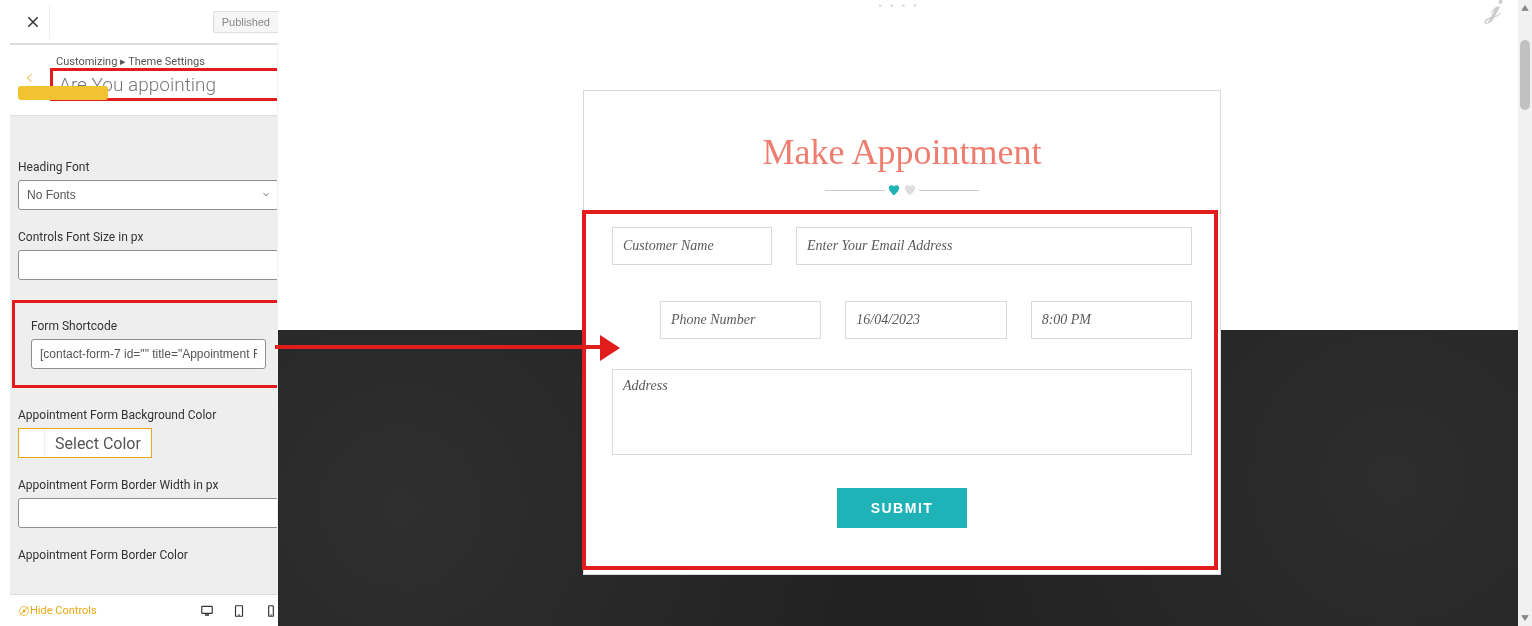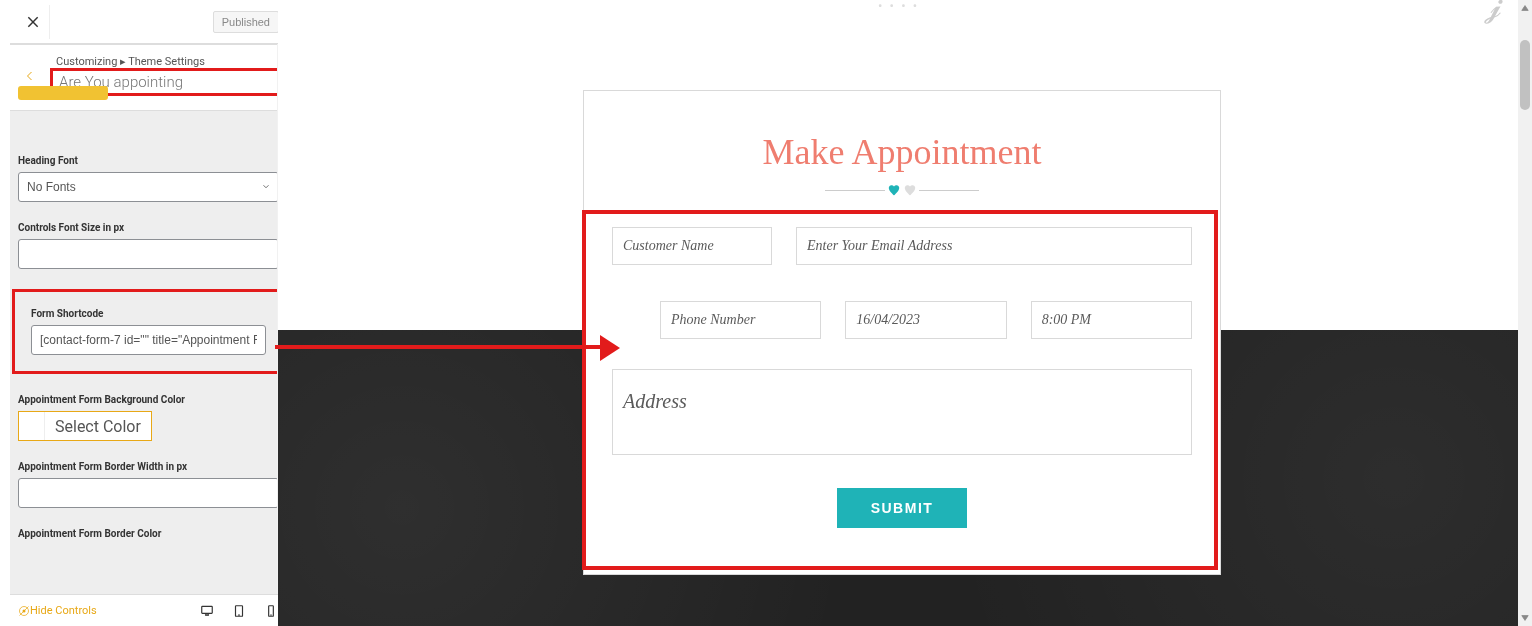--- a/index.html
+++ b/index.html
@@ -71,41 +71,41 @@
     font-size: 11px;
     color: #555;
     margin-left: 6px;
     margin-top: 0;
   }
   .section-title-wrap {
     margin-left: 6px;
     flex: 1;
   }
   .section-title {
-    font-size: 15px;
+    font-size: 19px;
     font-weight: 300;
     color: #777;
     padding: 2px 4px;
   }
   .red-box-title {
     border: 3px solid #e21b1b;
     padding: 2px 6px;
   }
 
   .sidebar-body {
     flex: 1;
     overflow-y: auto;
     padding: 8px 8px 8px 8px;
     position: relative;
   }
 
   .field-group { margin-bottom: 20px; }
   .field-label {
-    font-weight: 700;
-    font-size: 10px;
+    font-weight: 400;
+    font-size: 12px;
     color: #333;
     margin-bottom: 6px;
     display: block;
   }
   .field-select, .field-input {
     width: 100%;
     height: 30px;
     border: 1px solid #8c8f94;
     border-radius: 3px;
     background: #fff;
@@ -286,24 +286,24 @@
     font-style: italic;
     font-family: Georgia, serif;
     font-size: 14px;
     color: #555;
   }
   .finput::placeholder { color: #5a5a5a; }
   .ftext {
     width: 100%;
     height: 86px;
     border: 1px solid #d9d9d9;
-    padding: 20px 10px;
+    padding: 8px 10px;
     font-style: italic;
     font-family: Georgia, serif;
-    font-size: 20px;
+    font-size: 14px;
     color: #555;
     resize: none;
   }
   .ftext::placeholder { color: #5a5a5a; }
   .row1-wrap { display:grid; grid-template-columns: 160px 1fr; gap:24px; margin-bottom:36px; }
 
   .submit-row {
     display:flex; justify-content:center; margin-top: 30px;
   }
   .submit-btn {

